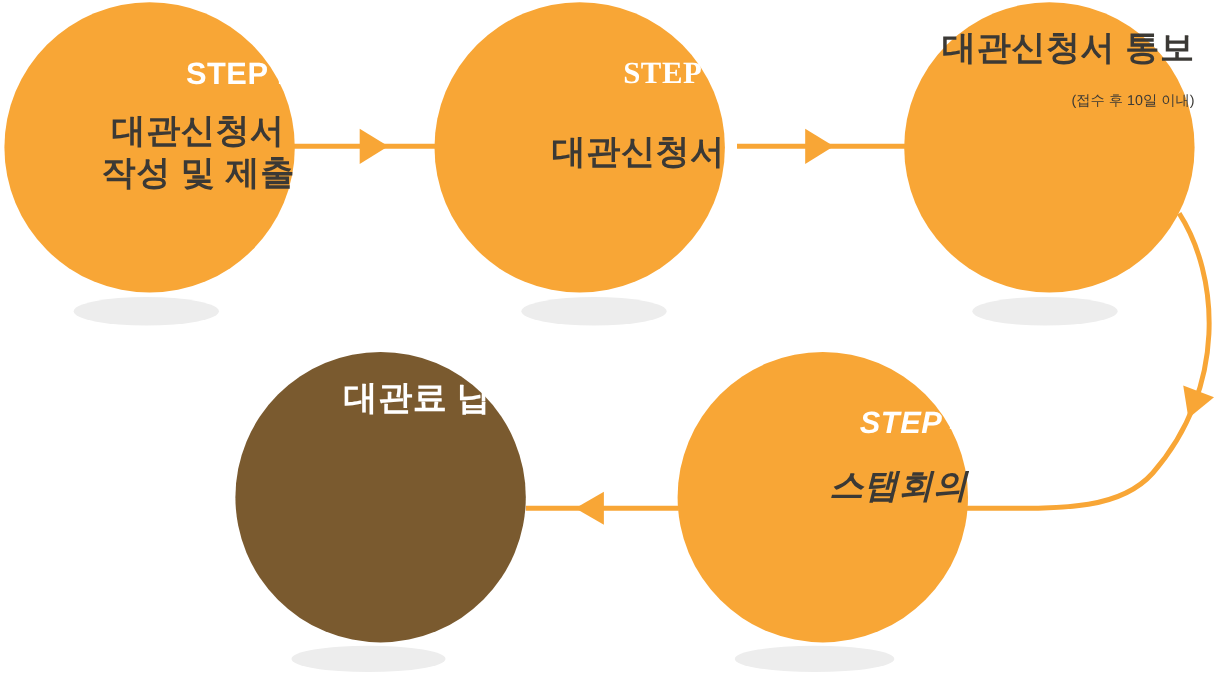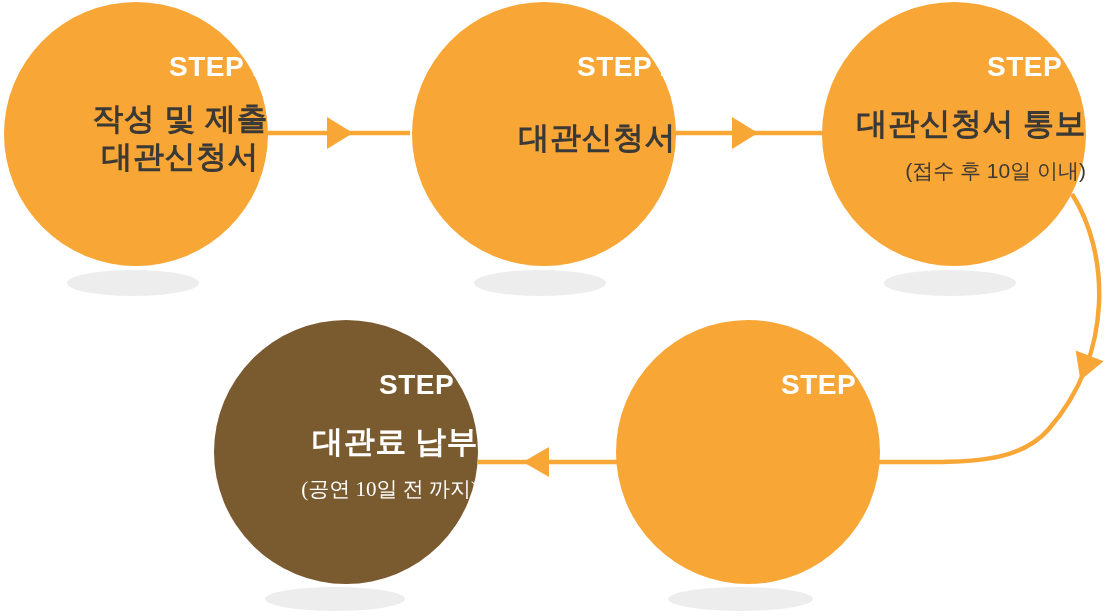--- a/index.html
+++ b/index.html
@@ -48,21 +48,21 @@
     margin-top:16px;height:80px;
     display:flex;flex-direction:column;justify-content:center;
   }
   .circle.single .title-wrap{margin-top:2px;}
   .step-title-line{
     line-height:38px;font-size:31px;font-weight:bold;
     color:var(--dark-text);letter-spacing:0.5px;
   }
   .step-subtitle{
     margin-top:2px;height:26px;line-height:26px;
-    font-size:21px;color:var(--dark-text);
+    font-size:13px;color:var(--dark-text);
   }
   .circle.single .step-subtitle{margin-top:-6px;}
   .circle.brown .step-title-line,
   .circle.brown .step-subtitle{color:var(--light-text);font-family:Liberation Serif, serif;}
 </style>
 </head>
 <body>
 
 <div class="stage">
 
@@ -87,45 +87,45 @@
     </g>
     <g>
       <line class="connector-line" x1="478" y1="462" x2="617" y2="462"></line>
       <polygon class="connector-head" points="549,447 549,477 523,462"></polygon>
     </g>
   </svg>
 
   <div class="circle orange" style="left:4px;top:2px;">
     <div class="step-label">STEP 1</div>
     <div class="title-wrap">
+      <div class="step-title-line">대관신청서</div>
       <div class="step-title-line">작성 및 제출</div>
-      <div class="step-title-line">대관신청서</div>
     </div>
   </div>
 
-  <div class="circle orange" style="left:412px;top:2px;">
+  <div class="circle orange" style="left:395px;top:2px;font-family:Liberation Serif, serif;">
     <div class="step-label">STEP 2</div>
     <div class="title-wrap">
       <div class="step-title-line">대관신청서</div>
     </div>
   </div>
 
   <div class="circle orange single" style="left:822px;top:2px;">
-    <div class="step-label">STEP 3</div>
     <div class="title-wrap">
       <div class="step-title-line">대관신청서 통보</div>
     </div>
     <div class="step-subtitle">(접수 후 10일 이내)</div>
   </div>
 
-  <div class="circle orange single" style="left:616px;top:320px;">
+  <div class="circle orange single" style="left:616px;top:320px;font-style:italic;">
     <div class="step-label">STEP 4</div>
+    <div class="title-wrap">
+      <div class="step-title-line">스탭회의</div>
+    </div>
   </div>
 
   <div class="circle brown single" style="left:214px;top:320px;">
-    <div class="step-label">STEP 5</div>
     <div class="title-wrap">
       <div class="step-title-line">대관료 납부</div>
     </div>
-    <div class="step-subtitle">(공연 10일 전 까지)</div>
   </div>
 
 </div>
 
 </body></html>

